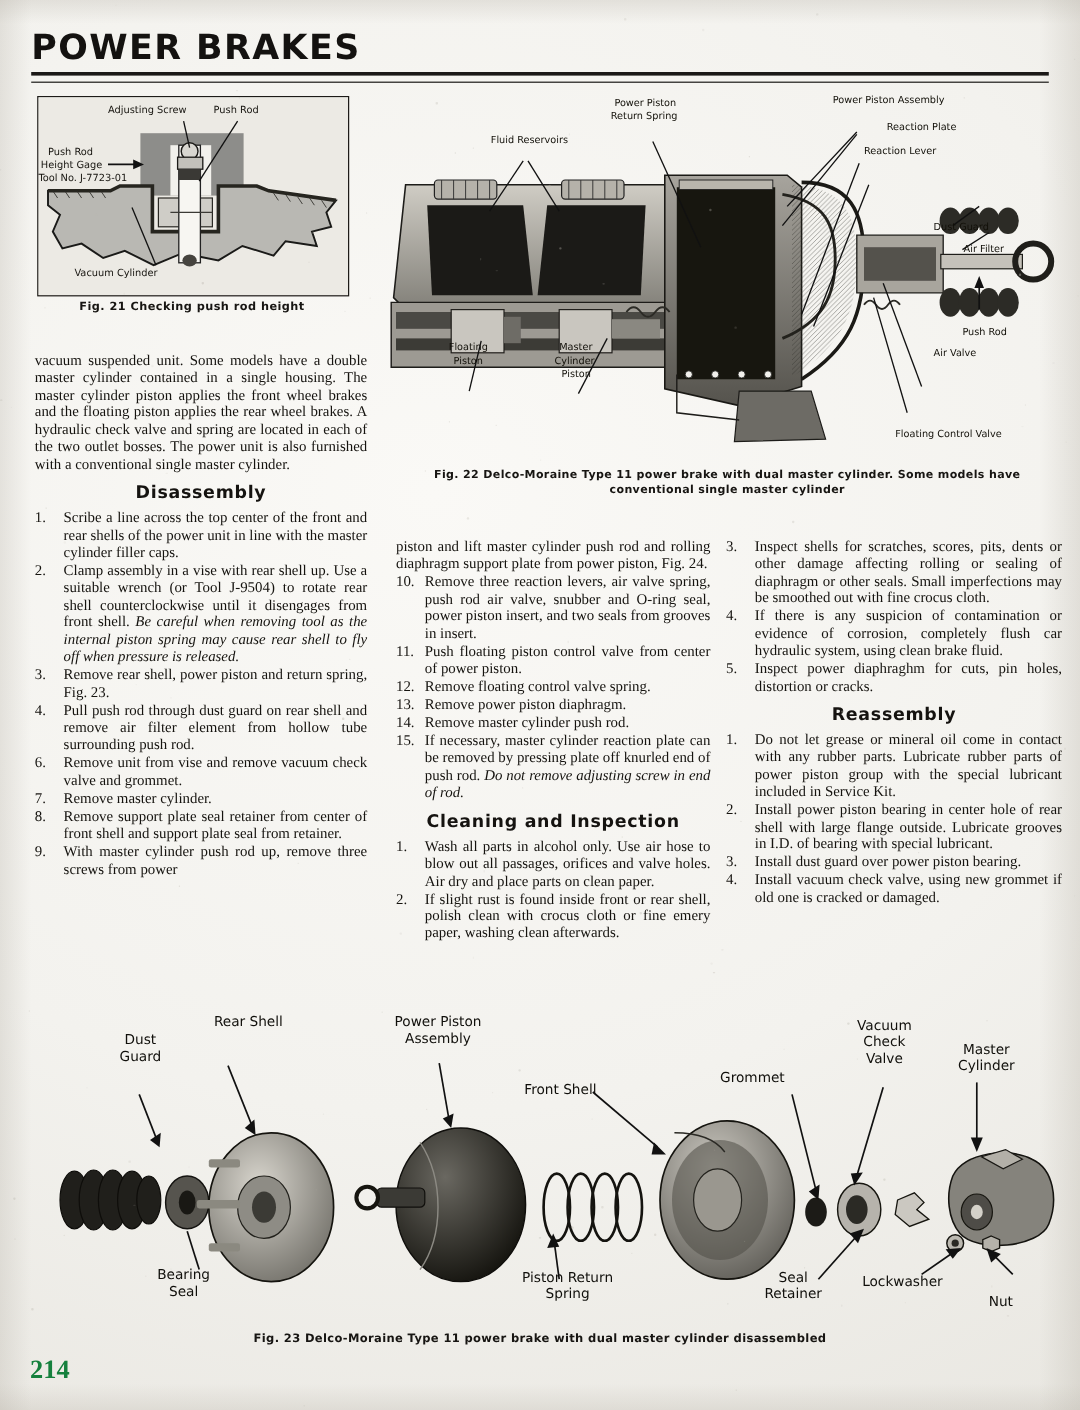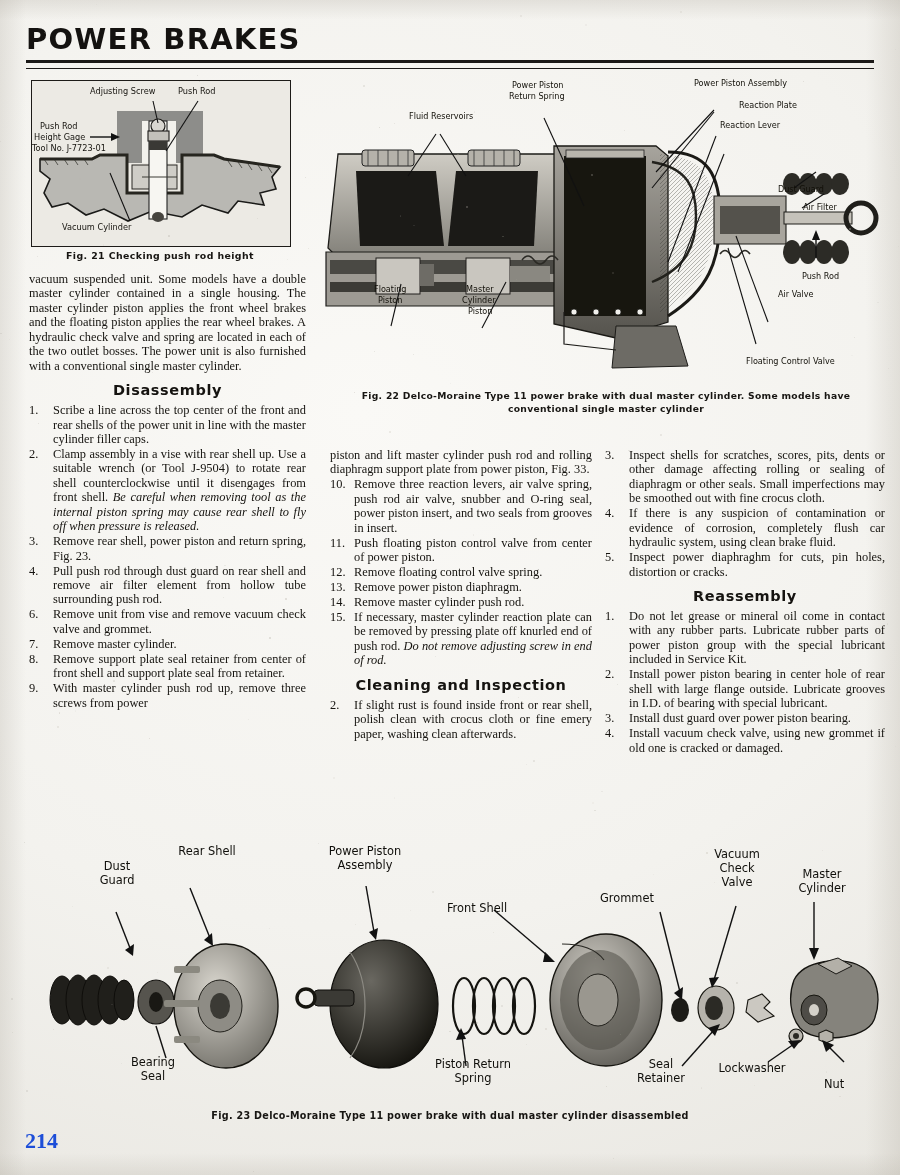--- a/index.html
+++ b/index.html
@@ -65,21 +65,21 @@
     font-size:8.1px;color:#121009;white-space:nowrap;line-height:1.3;
   }
   #fig22cap{
     position:absolute;left:326px;top:389px;width:560px;
     text-align:center;font-family:"DejaVu Sans",sans-serif;font-weight:bold;
     font-size:9.2px;line-height:1.45;letter-spacing:.3px;color:#171512;
   }
 
   
   .col{position:absolute;width:277px;font-size:12.4px;line-height:1.165;}
-  #col1{left:29px;top:272px;}
+  #col1{left:29px;top:293px;}
   #col2{left:330px;top:448px;width:262px;}
   #col3{left:605px;top:448px;width:280px;}
 
   .para{text-align:justify;text-align-last:left;hyphens:manual;margin:0 0 2px 0;}
   .sechead{
     font-family:"DejaVu Sans",sans-serif;font-weight:bold;
     font-size:14.5px;text-align:center;letter-spacing:.6px;
     margin:9px 0 4px 0;color:#151310;
   }
   ol.steps{margin:0;padding:0;list-style:none;counter-reset:s;}
@@ -102,21 +102,21 @@
   }
   #fig23cap{
     position:absolute;left:100px;top:1110px;width:700px;text-align:center;
     font-family:"DejaVu Sans",sans-serif;font-weight:bold;font-size:9.6px;
     letter-spacing:.3px;color:#171512;
   }
 
   #pageno{
     position:absolute;left:25px;top:1128px;
     font-family:"Liberation Serif",serif;font-weight:bold;font-size:22px;
-    color:#1d4ed8;
+    color:#15803d;
   }
 
   svg{display:block;}
   .ln{stroke:#111;stroke-width:1.1;fill:none;}
   .lnw{stroke:#111;stroke-width:1.4;fill:none;}
 </style>
 </head>
 <body>
 
 <div class="paper"></div>
@@ -316,30 +316,31 @@
         <li data-num="4."><span>Pull push rod through dust guard on rear shell and remove air filter element from hollow tube surrounding push rod.</span></li>
         <li data-num="6."><span>Remove unit from vise and remove vacuum check valve and grommet.</span></li>
         <li data-num="7."><span>Remove master cylinder.</span></li>
         <li data-num="8."><span>Remove support plate seal retainer from center of front shell and support plate seal from retainer.</span></li>
         <li data-num="9."><span>With master cylinder push rod up, remove three screws from power</span></li>
       </ol>
   </div>
 
   <div class="col" id="col2">
     <ol class="steps" id="dis-col2">
-        <li data-num="" style="padding-left: 0px;">piston and lift master cylinder push rod and rolling diaphragm support plate from power piston, Fig. 33.</li>
+        <li data-num="" style="padding-left: 0px;">piston and lift master cylinder push rod and rolling diaphragm support plate from power piston, Fig. 24.</li>
         <li data-num="10."><span>Remove three reaction levers, air valve spring, push rod air valve, snubber and O-ring seal, power piston insert, and two seals from grooves in insert.</span></li>
         <li data-num="11."><span>Push floating piston control valve from center of power piston.</span></li>
         <li data-num="12."><span>Remove floating control valve spring.</span></li>
         <li data-num="13."><span>Remove power piston diaphragm.</span></li>
         <li data-num="14."><span>Remove master cylinder push rod.</span></li>
         <li data-num="15."><span>If necessary, master cylinder reaction plate can be removed by pressing plate off knurled end of push rod. </span><i>Do not remove adjusting screw in end of rod.</i></li>
       </ol>
     <div class="sechead">Cleaning and Inspection</div>
     <ol class="steps" id="clean-col2">
+        <li data-num="1."><span>Wash all parts in alcohol only. Use air hose to blow out all passages, orifices and valve holes. Air dry and place parts on clean paper.</span></li>
         <li data-num="2."><span>If slight rust is found inside front or rear shell, polish clean with crocus cloth or fine emery paper, washing clean afterwards.</span></li>
       </ol>
   </div>
 
   <div class="col" id="col3">
     <ol class="steps" id="clean-col3">
         <li data-num="3."><span>Inspect shells for scratches, scores, pits, dents or other damage affecting rolling or sealing of diaphragm or other seals. Small imperfections may be smoothed out with fine crocus cloth.</span></li>
         <li data-num="4."><span>If there is any suspicion of contamination or evidence of corrosion, completely flush car hydraulic system, using clean brake fluid.</span></li>
         <li data-num="5."><span>Inspect power diaphraghm for cuts, pin holes, distortion or cracks.</span></li>
       </ol>
@@ -443,21 +444,21 @@
       <polygon points="787,200 774,201 780,209" fill="#111"></polygon>
       <line class="lnw" x1="830" y1="222" x2="814" y2="206"></line>
       <polygon points="808,200 812,212 820,205" fill="#111"></polygon>
     </svg>
 
     <div class="f23label" style="left:68px;top:20px;width:70px;white-space:pre;">Dust
 Guard</div>
     <div class="f23label" style="left:148px;top:5px;width:90px;">Rear Shell</div>
     <div class="f23label" style="left:296px;top:5px;width:110px;white-space:pre;">Power Piston
 Assembly</div>
-    <div class="f23label" style="left:418px;top:62px;width:90px;">Front Shell</div>
+    <div class="f23label" style="left:408px;top:62px;width:90px;">Front Shell</div>
     <div class="f23label" style="left:570px;top:52px;width:86px;">Grommet</div>
     <div class="f23label" style="left:690px;top:8px;width:66px;white-space:pre;">Vacuum
 Check
 Valve</div>
     <div class="f23label" style="left:770px;top:28px;width:76px;white-space:pre;">Master
 Cylinder</div>
     <div class="f23label" style="left:104px;top:216px;width:70px;white-space:pre;">Bearing
 Seal</div>
     <div class="f23label" style="left:404px;top:218px;width:110px;white-space:pre;">Piston Return
 Spring</div>

